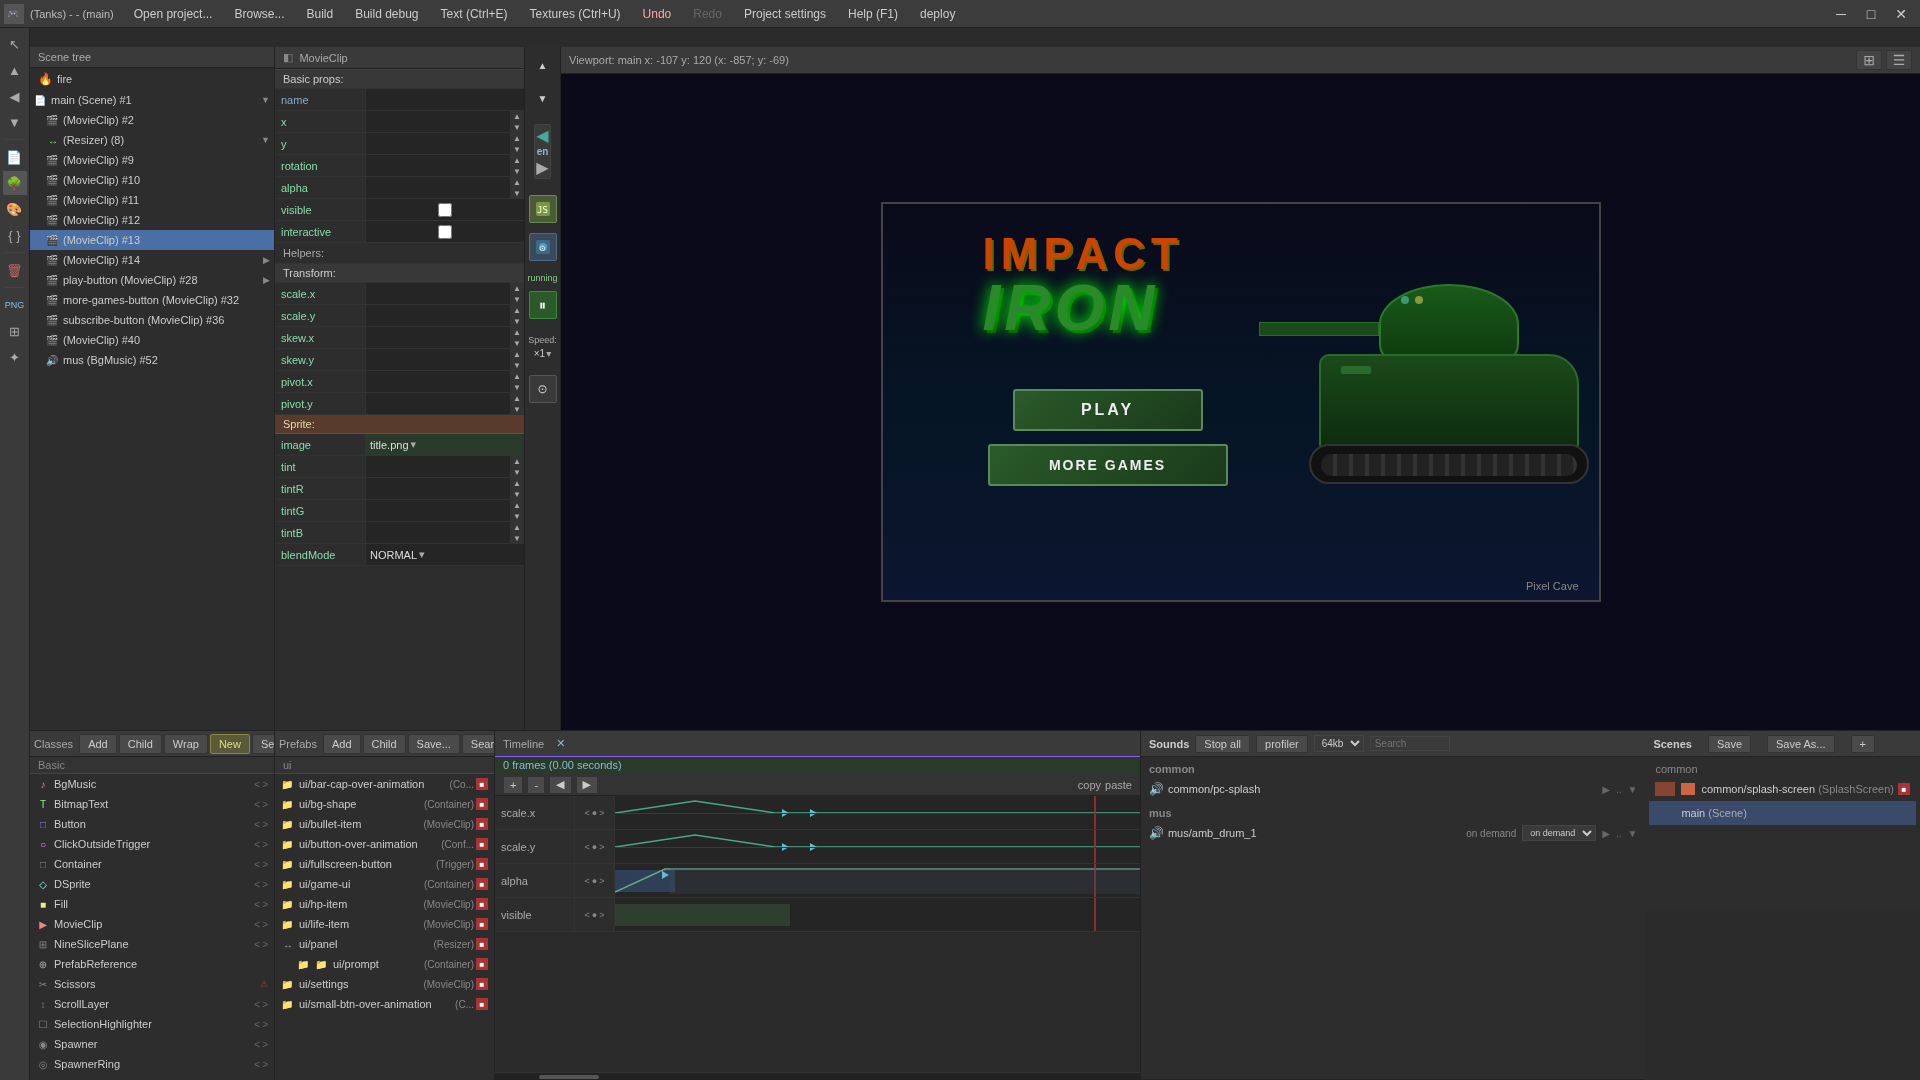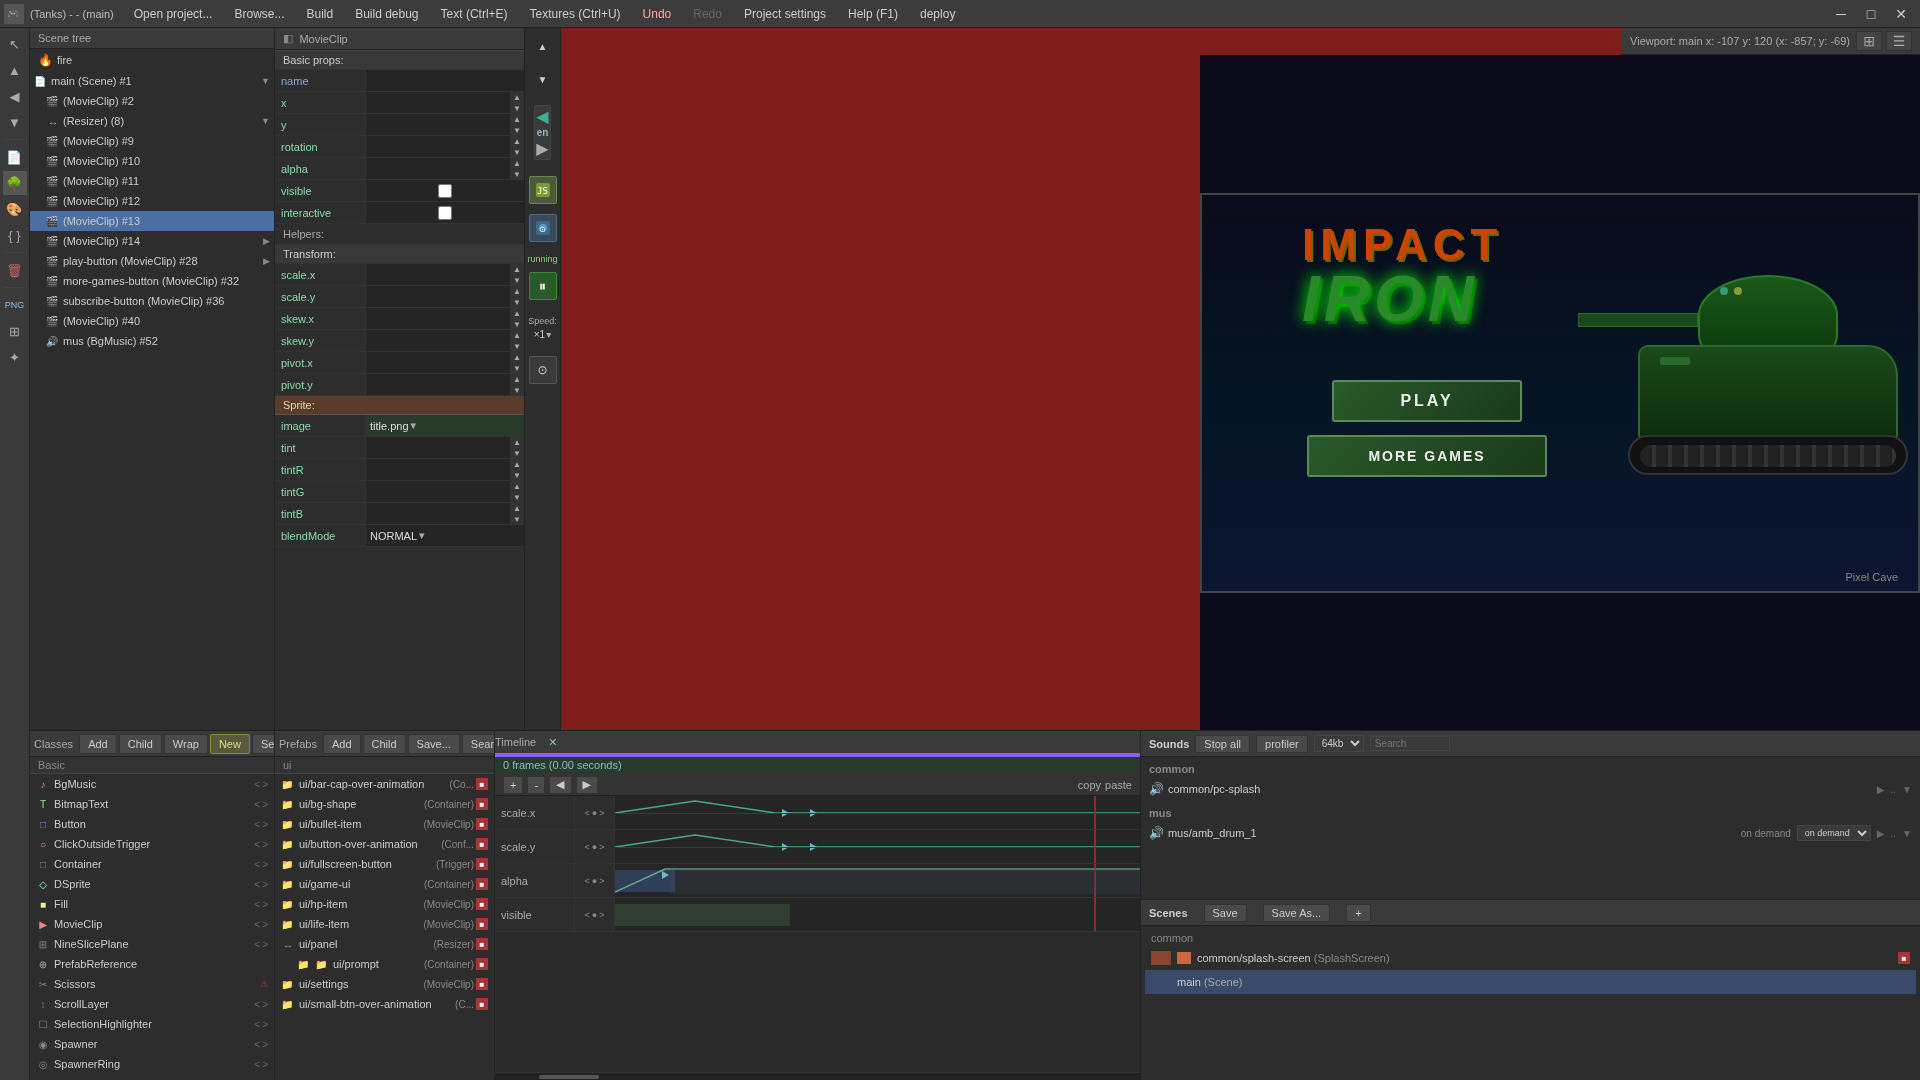--- a/index.html
+++ b/index.html
@@ -16,21 +16,21 @@
 
     
     #left-toolbar { width: 30px; background: #3a3a3a; display: flex; flex-direction: column; align-items: center; padding: 4px 0; border-right: 1px solid #222; gap: 2px; }
     .tool-btn { width: 24px; height: 24px; background: transparent; border: none; color: #aaa; cursor: pointer; display: flex; align-items: center; justify-content: center; font-size: 13px; }
     .tool-btn.active { background: #555; color: #fff; }
 
     
     #content-area { flex: 1; display: flex; flex-direction: column; overflow: hidden; }
 
     
-    #top-row { display: flex; flex: 1; overflow: hidden; }
+    #top-row { display: flex; flex: 1; overflow: hidden; margin-top: 19px; }
 
     
     #scene-tree { width: 245px; background: #2d2d2d; border-right: 1px solid #222; display: flex; flex-direction: column; overflow: hidden; }
     #scene-tree-header { background: #3a3a3a; padding: 4px 8px; font-size: 11px; color: #aaa; border-bottom: 1px solid #222; display: flex; justify-content: space-between; align-items: center; }
     #scene-tree-content { flex: 1; overflow-y: auto; }
     .tree-item { display: flex; align-items: center; padding: 2px 4px; cursor: pointer; height: 20px; white-space: nowrap; }
     .tree-item.selected { background: #4a6fa5; }
     .tree-item .indent { display: inline-block; width: 12px; }
     .tree-item .item-icon { width: 14px; height: 14px; margin-right: 3px; display: inline-flex; align-items: center; justify-content: center; font-size: 10px; flex-shrink: 0; }
     .tree-item .item-label { font-size: 11px; color: #ccc; overflow: hidden; text-overflow: ellipsis; }
@@ -50,21 +50,21 @@
     .prop-value input { background: transparent; border: none; color: #ddd; font-size: 11px; width: 100%; outline: none; }
     .prop-value.green { background: #2a3a2a; }
     .prop-arrows { display: flex; flex-direction: column; width: 14px; background: #333; }
     .prop-arrow { height: 11px; display: flex; align-items: center; justify-content: center; font-size: 8px; cursor: pointer; color: #aaa; }
     .prop-checkbox { width: 14px; height: 14px; }
     .helpers-row { padding: 4px 8px; font-size: 11px; color: #aaa; border-bottom: 1px solid #333; }
     .transform-header { background: #383838; padding: 3px 8px; font-size: 11px; color: #ccc; border-bottom: 1px solid #333; }
     .sprite-header { background: #5a3a2a; padding: 3px 8px; font-size: 11px; color: #dda; border-bottom: 1px solid #555; }
 
     
-    #viewport { flex: 1; background: #7f1d1d; display: flex; flex-direction: column; overflow: hidden; align-items: flex-end; }
+    #viewport { flex: 1; background: #7f1d1d; display: flex; flex-direction: column; overflow: hidden; }
     #viewport-header { background: #3a3a3a; padding: 3px 8px; font-size: 11px; color: #aaa; border-bottom: 1px solid #222; display: flex; align-items: center; gap: 6px; }
     #viewport-canvas { flex: 1; position: relative; background: #0d0d1a; overflow: hidden; }
     .game-bg { width: 720px; height: 400px; background: linear-gradient(180deg, #0a0a1a 0%, #051525 50%, #0d1530 100%); position: relative; overflow: hidden; border: 2px solid #444; }
     .tank-img { position: absolute; right: 0; top: 10px; width: 320px; height: 300px; }
     .tank-hull { position: absolute; bottom: 60px; right: 20px; width: 260px; height: 100px; background: linear-gradient(180deg, #1a4a1a, #0d2a0d); border-radius: 10px 30px 10px 10px; border: 2px solid #2a6a2a; }
     .tank-turret { position: absolute; bottom: 150px; right: 80px; width: 140px; height: 80px; background: linear-gradient(180deg, #1a5a1a, #0d3a0d); border-radius: 50% 50% 20px 20px; border: 2px solid #2a7a2a; }
     .tank-barrel { position: absolute; bottom: 178px; right: 220px; width: 120px; height: 14px; background: #1a4a1a; border: 1px solid #2a6a2a; }
     .tank-tracks { position: absolute; bottom: 30px; right: 10px; width: 280px; height: 40px; background: #111; border-radius: 20px; border: 2px solid #333; }
     .pixel-cave-logo { position: absolute; bottom: 8px; right: 20px; font-size: 11px; color: #888; }
 
@@ -89,35 +89,35 @@
     #prefabs-content { flex: 1; overflow-y: auto; }
     .prefab-item { display: flex; align-items: center; padding: 2px 6px; height: 20px; cursor: pointer; }
     .prefab-icon { width: 14px; height: 14px; margin-right: 4px; display: inline-flex; align-items: center; justify-content: center; font-size: 10px; flex-shrink: 0; color: #aaa; }
     .prefab-del { width: 12px; height: 12px; background: #a33; display: flex; align-items: center; justify-content: center; font-size: 8px; color: #fff; cursor: pointer; flex-shrink: 0; margin-left: 2px; }
     .prefab-label { font-size: 11px; color: #ccc; flex: 1; overflow: hidden; text-overflow: ellipsis; }
     .prefab-type { font-size: 10px; color: #888; }
     .prefab-indent { display: inline-block; width: 16px; }
 
     
     #timeline { flex: 1; background: #2a2a2a; display: flex; flex-direction: column; overflow: hidden; }
-    #timeline-header { display: flex; align-items: center; background: #3a3a3a; border-bottom: 4px solid #8b5cf6; padding: 2px 0; gap: 4px; height: 26px; }
+    #timeline-header { display: flex; align-items: center; background: #3a3a3a; border-bottom: 1px solid #8b5cf6; padding: 2px 8px; gap: 4px; height: 26px; }
     #timeline-header span { font-size: 11px; color: #aaa; }
     .tl-btn { background: #4a4a4a; border: 1px solid #333; color: #ccc; font-size: 11px; padding: 1px 6px; cursor: pointer; height: 18px; }
     .cp-btn { background: transparent; border: none; color: #aaa; font-size: 11px; cursor: pointer; }
     #timeline-tracks { flex: 1; overflow: hidden; display: flex; flex-direction: column; }
     .track-row { display: flex; height: 34px; border-bottom: 1px solid #333; }
     .track-label { width: 80px; background: #2d2d2d; display: flex; align-items: center; padding: 0 6px; font-size: 11px; color: #aaa; border-right: 1px solid #333; flex-shrink: 0; }
     .track-controls { width: 40px; background: #2d2d2d; display: flex; align-items: center; justify-content: center; gap: 2px; border-right: 1px solid #333; flex-shrink: 0; }
     .tc-btn { font-size: 9px; color: #888; cursor: pointer; }
     .track-area { flex: 1; background: #252525; position: relative; overflow: hidden; }
     .track-line { position: absolute; top: 50%; left: 0; right: 0; height: 1px; background: #3a3a3a; }
     .info-bar { background: #2a3a2a; padding: 2px 8px; font-size: 11px; color: #8bc; border-bottom: 1px solid #333; }
 
     
-    #bottom-right { display: flex; flex-direction: column; width: 780px; border-left: 1px solid #222; }
+    #bottom-right { display: flex; flex-direction: row; width: 780px; border-left: 1px solid #222; }
 
     
     #sounds-panel { flex: 1; background: #2d2d2d; display: flex; flex-direction: column; border-bottom: 1px solid #222; overflow: hidden; }
     #sounds-header { display: flex; align-items: center; background: #3a3a3a; border-bottom: 1px solid #222; padding: 2px 8px; gap: 6px; height: 26px; }
     #sounds-header span { font-size: 11px; color: #ccc; font-weight: bold; }
     .sounds-btn { background: #4a4a4a; border: 1px solid #333; color: #ccc; font-size: 11px; padding: 2px 8px; cursor: pointer; border-radius: 2px; }
     #sounds-content { flex: 1; overflow-y: auto; padding: 4px; }
     .sound-section { margin-bottom: 4px; }
     .sound-section-header { font-size: 11px; color: #888; padding: 2px 4px; font-weight: bold; }
     .sound-item { display: flex; align-items: center; padding: 2px 4px; height: 24px; gap: 4px; }

